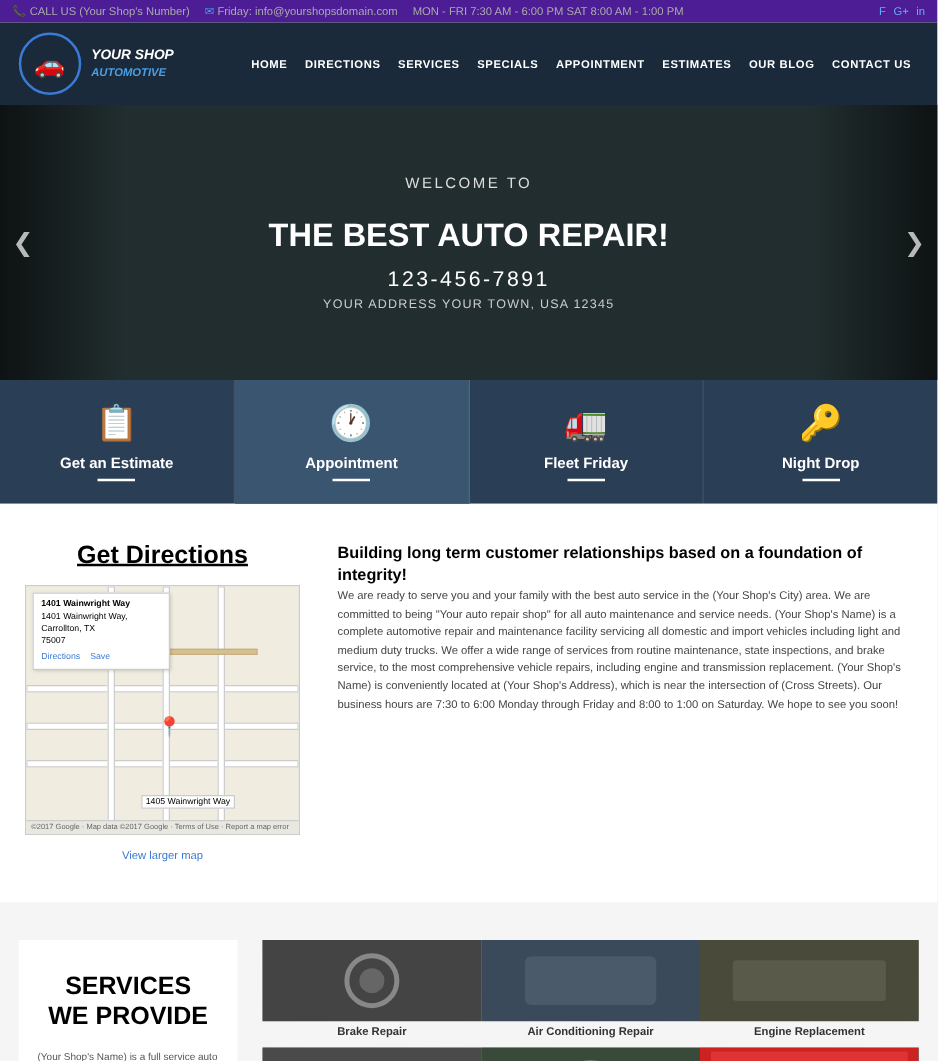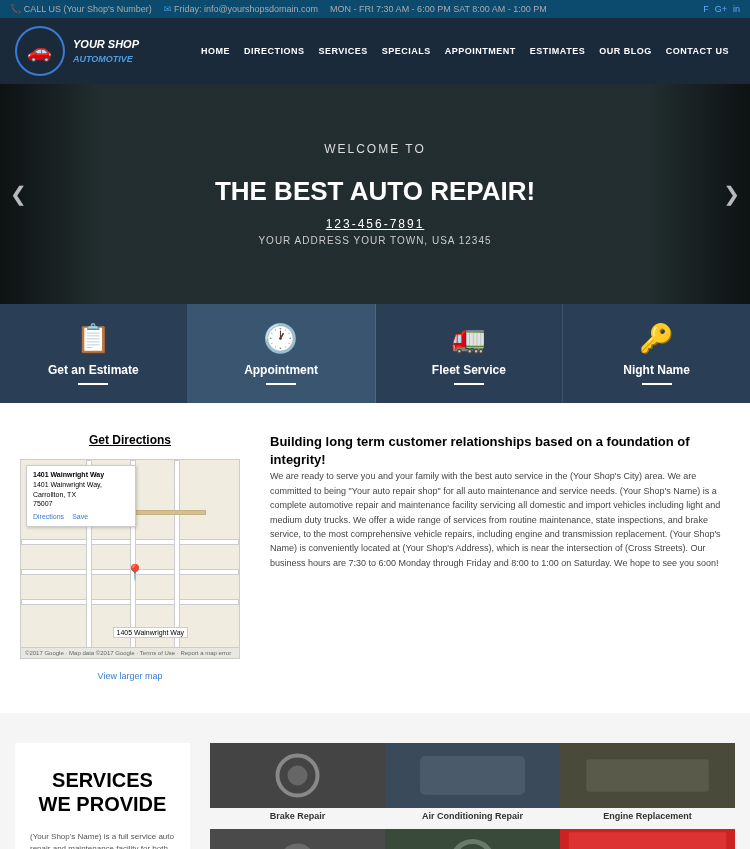--- a/index.html
+++ b/index.html
@@ -1,20 +1,20 @@
 <!DOCTYPE html>
 <html><head>
   <meta charset="utf-8">
   <style>
     * { margin: 0; padding: 0; box-sizing: border-box; }
     body { font-family: Arial, sans-serif; width: 750px; background: #f5f5f5; overflow-x: hidden; }
 
     
     .top-bar {
-      background: #0c4a6e;
+      background: #4c1d95;
       color: #aaa;
       font-size: 9px;
       padding: 4px 10px;
       display: flex;
       justify-content: space-between;
       align-items: center;
     }
     .top-bar-left { display: flex; gap: 12px; }
     .top-bar-right { display: flex; gap: 6px; }
     .top-bar span { color: #aaa; }
@@ -103,24 +103,23 @@
       margin-bottom: 20px;
       color: #ddd;
     }
     .hero-title {
       font-size: 26px;
       font-weight: bold;
       line-height: 1.2;
       margin-bottom: 10px;
     }
     .hero-phone {
-      font-size: 12px;
+      font-size: 17px;
       letter-spacing: 2px;
       margin-bottom: 4px;
-      text-decoration: underline;
     }
     .hero-address {
       font-size: 10px;
       letter-spacing: 1px;
       color: #ccc;
     }
 
     
     .service-bar {
       display: flex;
@@ -155,21 +154,21 @@
 
     
     .middle-section {
       display: flex;
       background: white;
       padding: 30px 20px;
       gap: 30px;
     }
     .directions-col { flex: 0 0 220px; }
     .directions-title {
-      font-size: 12px;
+      font-size: 20px;
       font-weight: bold;
       text-decoration: underline;
       margin-bottom: 12px;
       text-align: center;
     }
     .map-container {
       width: 100%;
       height: 200px;
       background: #e8e8e0;
       border: 1px solid #ccc;
@@ -366,26 +365,26 @@
     <span class="service-label">Get an Estimate</span>
     <div class="service-underline"></div>
   </a>
   <a class="service-item active" href="#">
     <span class="service-icon">🕐</span>
     <span class="service-label">Appointment</span>
     <div class="service-underline"></div>
   </a>
   <a class="service-item" href="#">
     <span class="service-icon">🚛</span>
-    <span class="service-label">Fleet Service</span>
+    <span class="service-label">Fleet Friday</span>
     <div class="service-underline"></div>
   </a>
   <a class="service-item" href="#">
     <span class="service-icon">🔑</span>
-    <span class="service-label">Night Name</span>
+    <span class="service-label">Night Drop</span>
     <div class="service-underline"></div>
   </a>
 </div>
 
 <div class="middle-section">
   <div class="directions-col">
     <div class="directions-title">Get Directions</div>
     <div class="map-container">
       <div class="map-inner">
 

